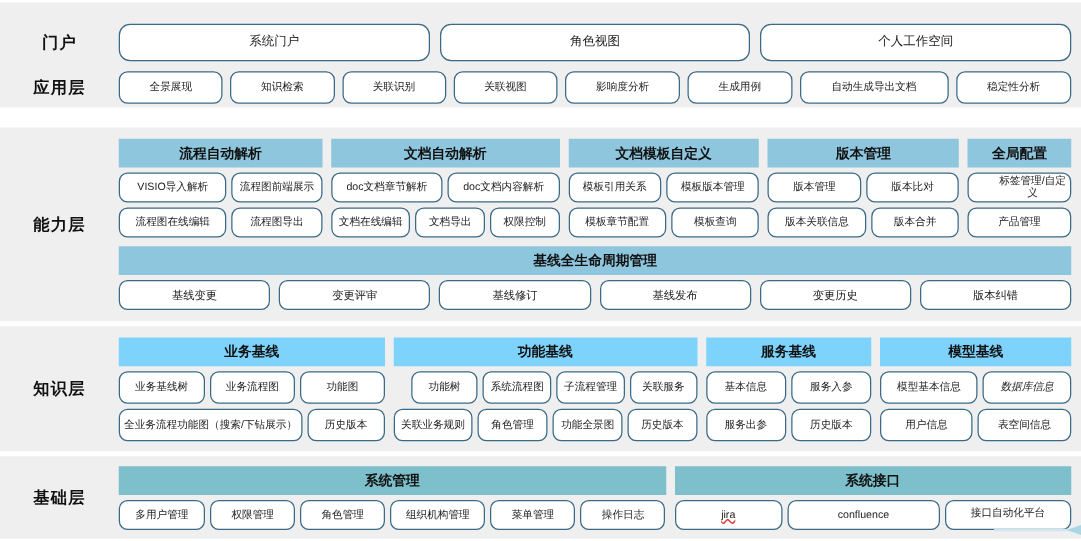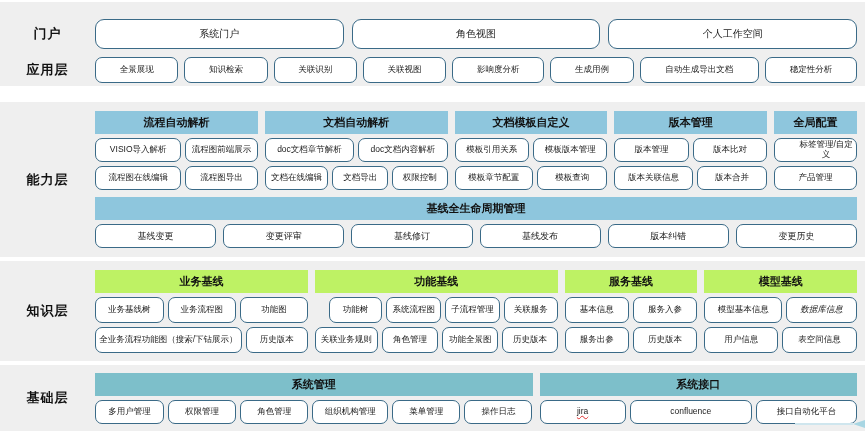--- a/index.html
+++ b/index.html
@@ -52,21 +52,21 @@
 
   
   .groups{display:flex;gap:7px;align-items:flex-start;}
   .group{display:flex;flex-direction:column;}
   .group-head{
     font-size:11px;font-weight:bold;text-align:center;
     padding:4px 2px;color:#111;
     margin-bottom:4px;
   }
   .cap .group-head{background:#8ec6dd;}
-  .know .group-head{background:#bef264;}
+  .know .group-head{background:#7dd3fc;}
   .found .group-head{background:#7dbfca;}
   .group-rows{display:flex;flex-direction:column;gap:4px;}
   .grow{display:flex;gap:4px;}
   .grow .pill{height:24px;}
   .know .grow .pill{height:26px;}
   .found .grow .pill{height:24px;}
 
   
   .baseline-head{
     background:#8ec6dd;font-size:11px;font-weight:bold;
@@ -190,22 +190,22 @@
             </div>
           </div>
         </div>
       <div style="margin-top:7px;">
         <div class="baseline-head">基线全生命周期管理</div>
         <div class="baseline-row" id="baseline-row">
             <div class="pill">基线变更</div>
             <div class="pill">变更评审</div>
             <div class="pill">基线修订</div>
             <div class="pill">基线发布</div>
+            <div class="pill">变更历史</div>
             <div class="pill">版本纠错</div>
-            <div class="pill">变更历史</div>
           </div>
       </div>
     </div>
   </div>
 
   <div class="band know" id="band-know" style="top:261px;height:100px;">
     <div class="band-label">知识层</div>
     <div class="band-body">
       <div class="groups" id="know-groups">
           <div class="group" style="flex: 1 1 200px;">
@@ -287,21 +287,21 @@
             </div>
           </div>
           <div class="group" style="flex: 1 1 310px;">
             <div class="group-head">系统接口</div>
             <div class="group-rows">
               <div class="grow">
                 <div class="pill" style="flex: 1 1 34px;">
                   <span class="spell">jira</span>
                 </div>
                 <div class="pill" style="flex: 1 1 70px;">confluence</div>
-                <div class="pill" style="flex: 1 1 49px;">接口自动化平台</div>
+                <div class="pill" style="flex: 1 1 49px; font-family: Liberation Mono, monospace;">接口自动化平台</div>
               </div>
             </div>
           </div>
         </div>
     </div>
   </div>
 
   <svg class="arrow-artifact" viewBox="0 0 70 10">
     <path d="M0 5 H58" stroke="#cfe6ee" stroke-width="2" fill="none"></path>
     <path d="M70 1 L58 5 L70 9 Z" fill="#a8d6e3"></path>

